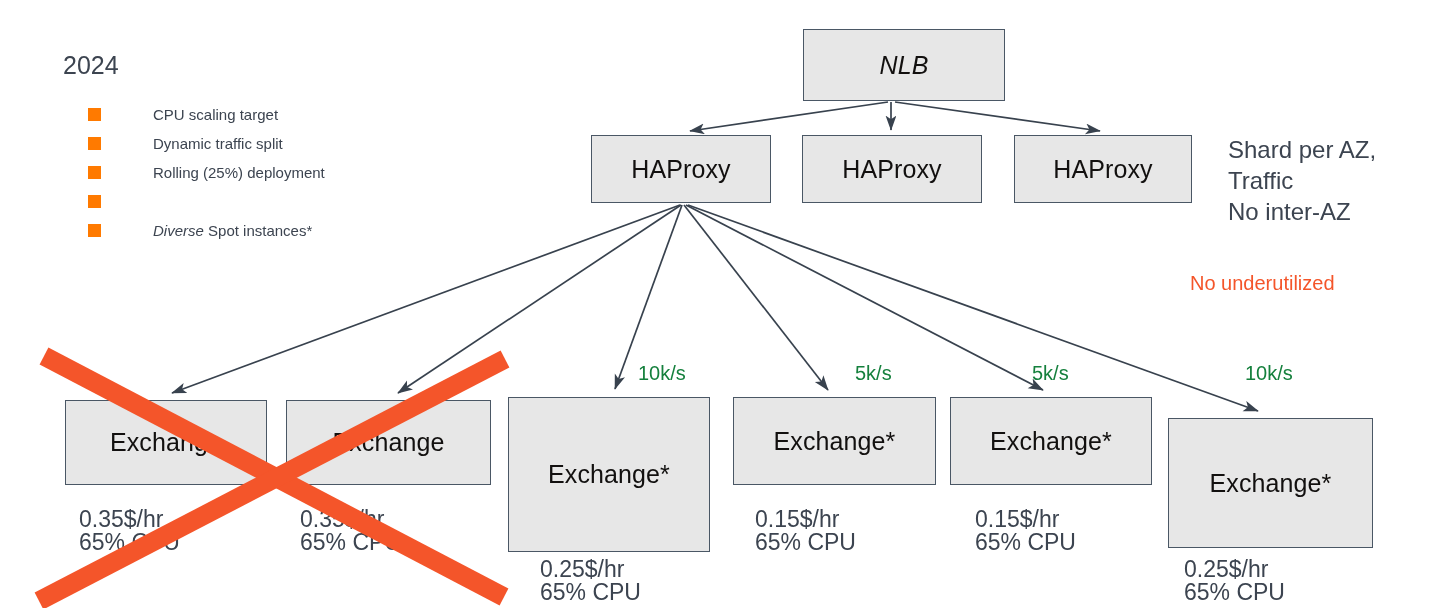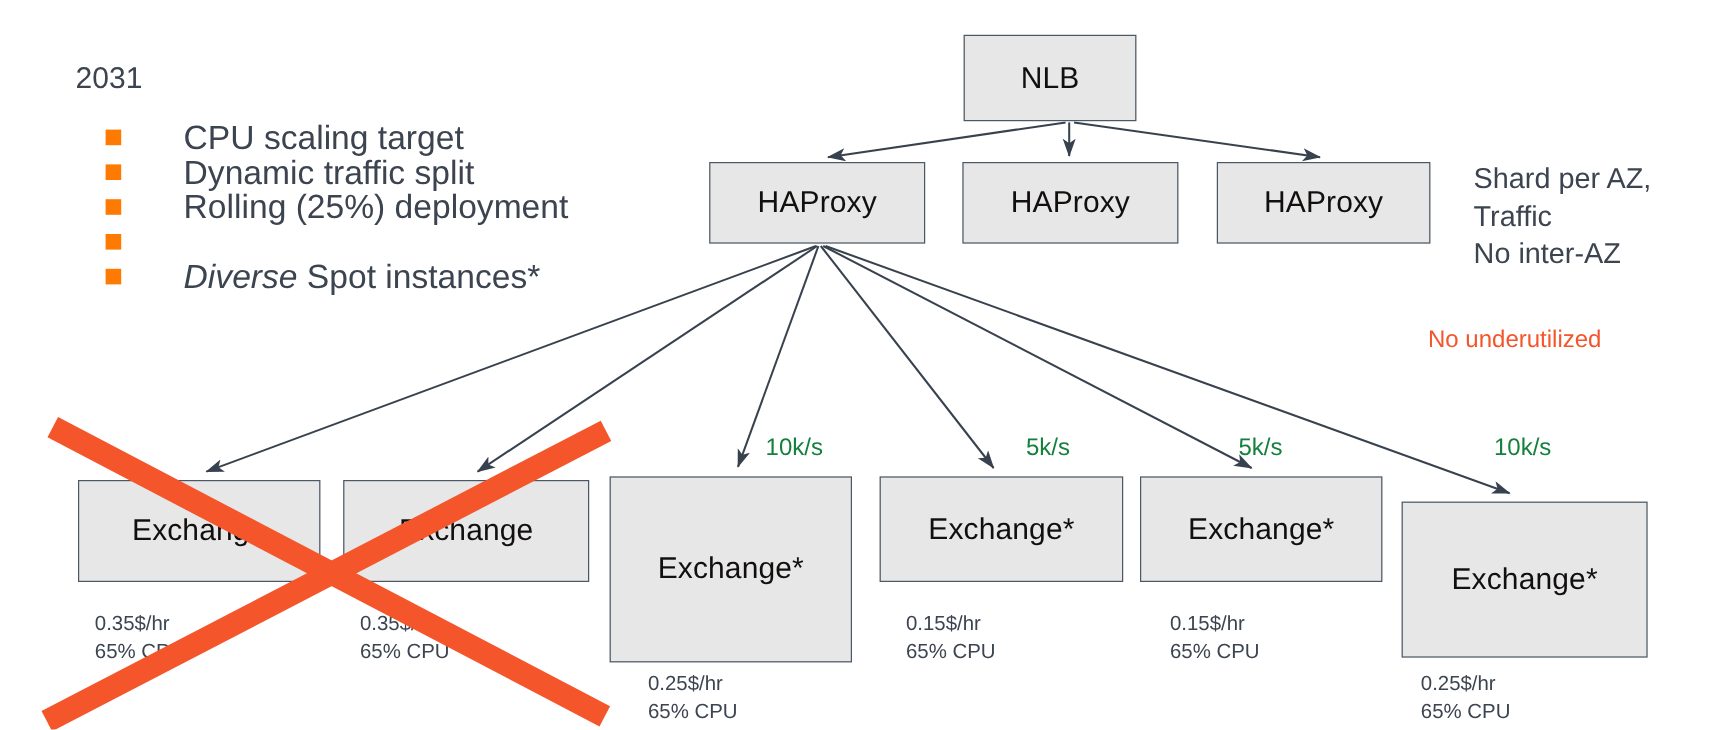--- a/index.html
+++ b/index.html
@@ -26,21 +26,21 @@
     background: #e7e7e7;
     border: 1.6px solid #4a5765;
     display: flex;
     align-items: center;
     justify-content: center;
     color: #12100f;
     font-size: 25px;
     font-weight: 400;
     letter-spacing: 0.1px;
   }
-  .node.nlb      { left: 803px;  top: 29px;  width: 144px; height: 72px; }
+  .node.nlb      { left: 803px;  top: 29px;  width: 202px; height: 72px; font-style: italic; }
   .node.hap1     { left: 591px;  top: 135px; width: 180px; height: 68px; }
   .node.hap2     { left: 802px;  top: 135px; width: 180px; height: 68px; }
   .node.hap3     { left: 1014px; top: 135px; width: 178px; height: 68px; }
 
   .node.ex1      { left: 65px;   top: 400px; width: 202px; height: 85px; }
   .node.ex2      { left: 286px;  top: 400px; width: 205px; height: 85px; }
   .node.ex3      { left: 508px;  top: 397px; width: 202px; height: 155px; }
   .node.ex4      { left: 733px;  top: 397px; width: 203px; height: 88px; }
   .node.ex5      { left: 950px;  top: 397px; width: 202px; height: 88px; }
   .node.ex6      { left: 1168px; top: 418px; width: 205px; height: 130px; }
@@ -72,21 +72,21 @@
     height: 29px;
   }
   .bullet-sq {
     width: 13px;
     height: 13px;
     background: #ff7a00;
     flex: 0 0 auto;
   }
   .bullet-text {
     margin-left: 52px;
-    font-size: 28px;
+    font-size: 15px;
     color: #3c4450;
     white-space: nowrap;
   }
   .bullet-text em { }
 
   .run-fewer {
     position: absolute;
     left: 8px; top: 303px;
     font-size: 25px;
     color: #3c4450;
@@ -102,21 +102,21 @@
     position: absolute;
     left: 1190px; top: 270px;
     width: 200px;
     font-size: 20px;
     line-height: 26px;
     color: #f4552a;
   }
   
   .cost {
     position: absolute;
-    font-size: 17px;
+    font-size: 23px;
     line-height: 23px;
     color: #3c4450;
     white-space: nowrap;
   }
   .cost.c1 { left: 79px;   top: 508px; }
   .cost.c2 { left: 300px;  top: 508px; }
   .cost.c3 { left: 540px;  top: 558px; }
   .cost.c4 { left: 755px;  top: 508px; }
   .cost.c5 { left: 975px;  top: 508px; }
   .cost.c6 { left: 1184px; top: 558px; }
@@ -224,21 +224,21 @@
   </div>
   <div class="cost c5">
     <div>0.15$/hr</div>
     <div>65% CPU</div>
   </div>
   <div class="cost c6">
     <div>0.25$/hr</div>
     <div>65% CPU</div>
   </div>
 
-  <div class="year">2031</div>
+  <div class="year">2024</div>
 
   <div class="bullets">
     <div class="bullet-row">
       <span class="bullet-sq"></span>
       <span class="bullet-text">CPU scaling target</span>
     </div>
     <div class="bullet-row">
       <span class="bullet-sq"></span>
       <span class="bullet-text">Dynamic traffic split</span>
     </div>

